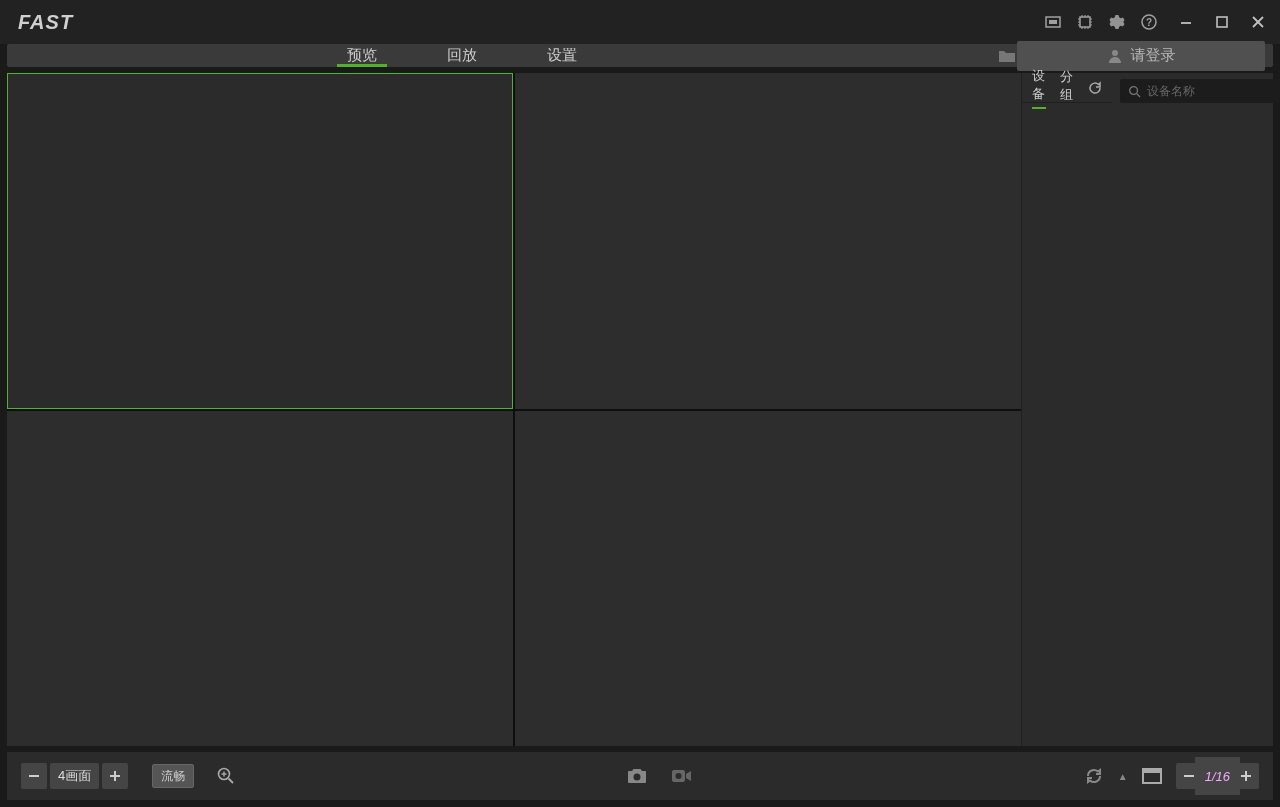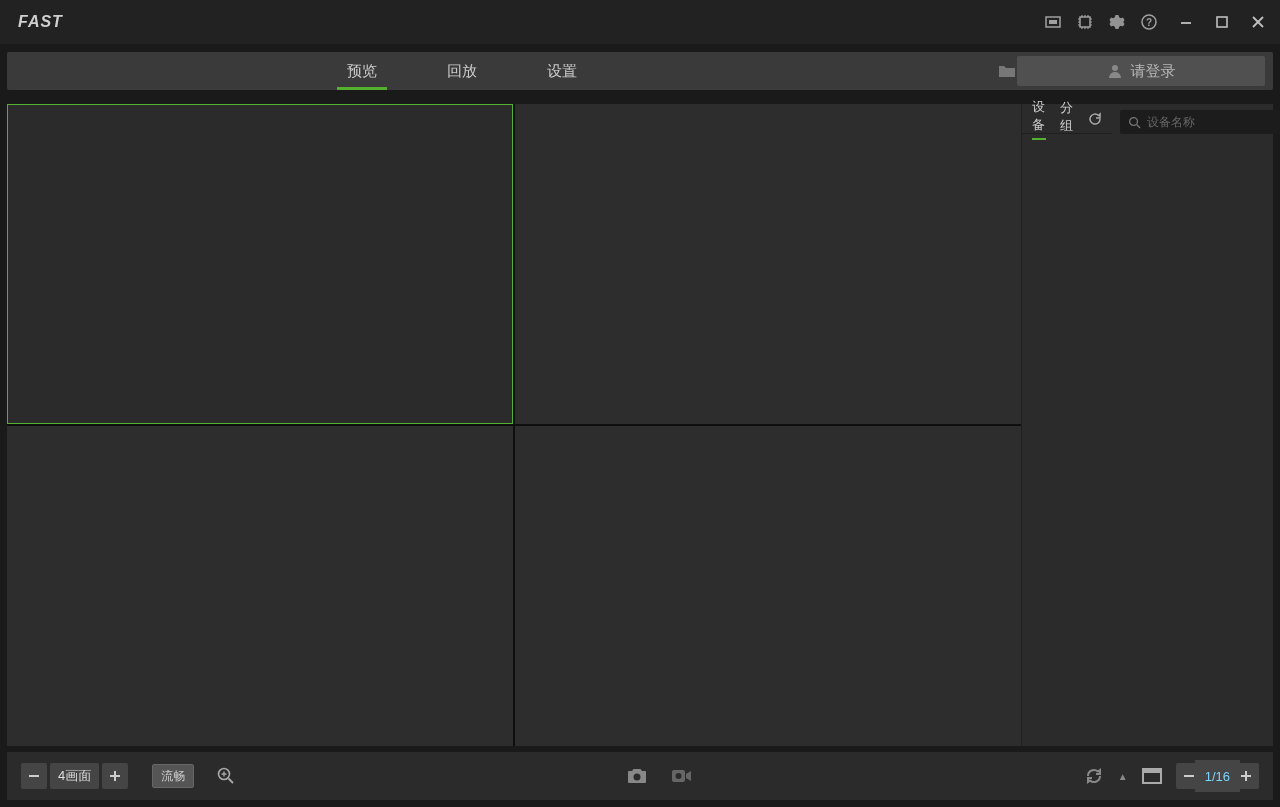--- a/index.html
+++ b/index.html
@@ -32,41 +32,41 @@
   .titlebar {
     height: 44px;
     background: #222222;
     display: flex;
     align-items: center;
     padding: 0 14px 0 18px;
   }
   .logo {
     font-style: italic;
     font-weight: 900;
-    font-size: 16px;
+    font-size: 20px;
     letter-spacing: 1px;
     color: #d0d0d0;
   }
   .titlebar-spacer { flex: 1; }
   .titlebar-icons { display: flex; gap: 14px; align-items: center; }
   .tb-icon {
     width: 18px; height: 18px; display: flex; align-items: center; justify-content: center;
     color: #a0a0a0;
     cursor: pointer;
   }
   .win-controls { display: flex; gap: 20px; margin-left: 20px; align-items:center; }
   .win-btn { width: 16px; height:16px; color: #c0c0c0; cursor:pointer; display:flex; align-items:center; justify-content:center; }
 
   
   .tabbar {
-    height: 38px;
+    height: 23px;
     background: #3a3a3a;
     display: flex;
     align-items: stretch;
-    margin: 8px 7px;
+    margin: 0 7px;
     border-radius: 2px;
   }
   .tabbar-left { flex: 1; display:flex; align-items: center; padding-left: 340px; gap: 70px; }
   .tab {
     font-size: 15px;
     color: var(--text-light);
     height: 100%;
     display:flex; align-items:center;
     cursor: pointer;
     position: relative;
@@ -194,22 +194,22 @@
     margin-left: 14px;
   }
   .zoom-icon { margin-left: 12px; color:#aaa; cursor:pointer; display:flex; }
   .bb-center { flex:1; display:flex; justify-content:center; gap: 22px; }
   .bb-icon { color:#888; cursor:pointer; display:flex; align-items:center; justify-content:center; }
   .bb-right { display:flex; align-items:center; gap: 14px; }
   .page-ind {
     display:flex; align-items:center;
   }
   .page-text {
-    height:32px; background:#454545; padding:0 10px;
-    display:flex; align-items:center; font-size:13px; color:#7dd3fc; margin: 0 -7px;
+    height:38px; background:#454545; padding:0 10px;
+    display:flex; align-items:center; font-size:13px; color:#f0abfc; margin: 0 -7px; font-style: italic;
   }
 
 </style>
 </head>
 <body>
 
 <div class="titlebar">
   <div class="logo">FAST</div>
   <div class="titlebar-spacer"></div>
   <div class="titlebar-icons">

